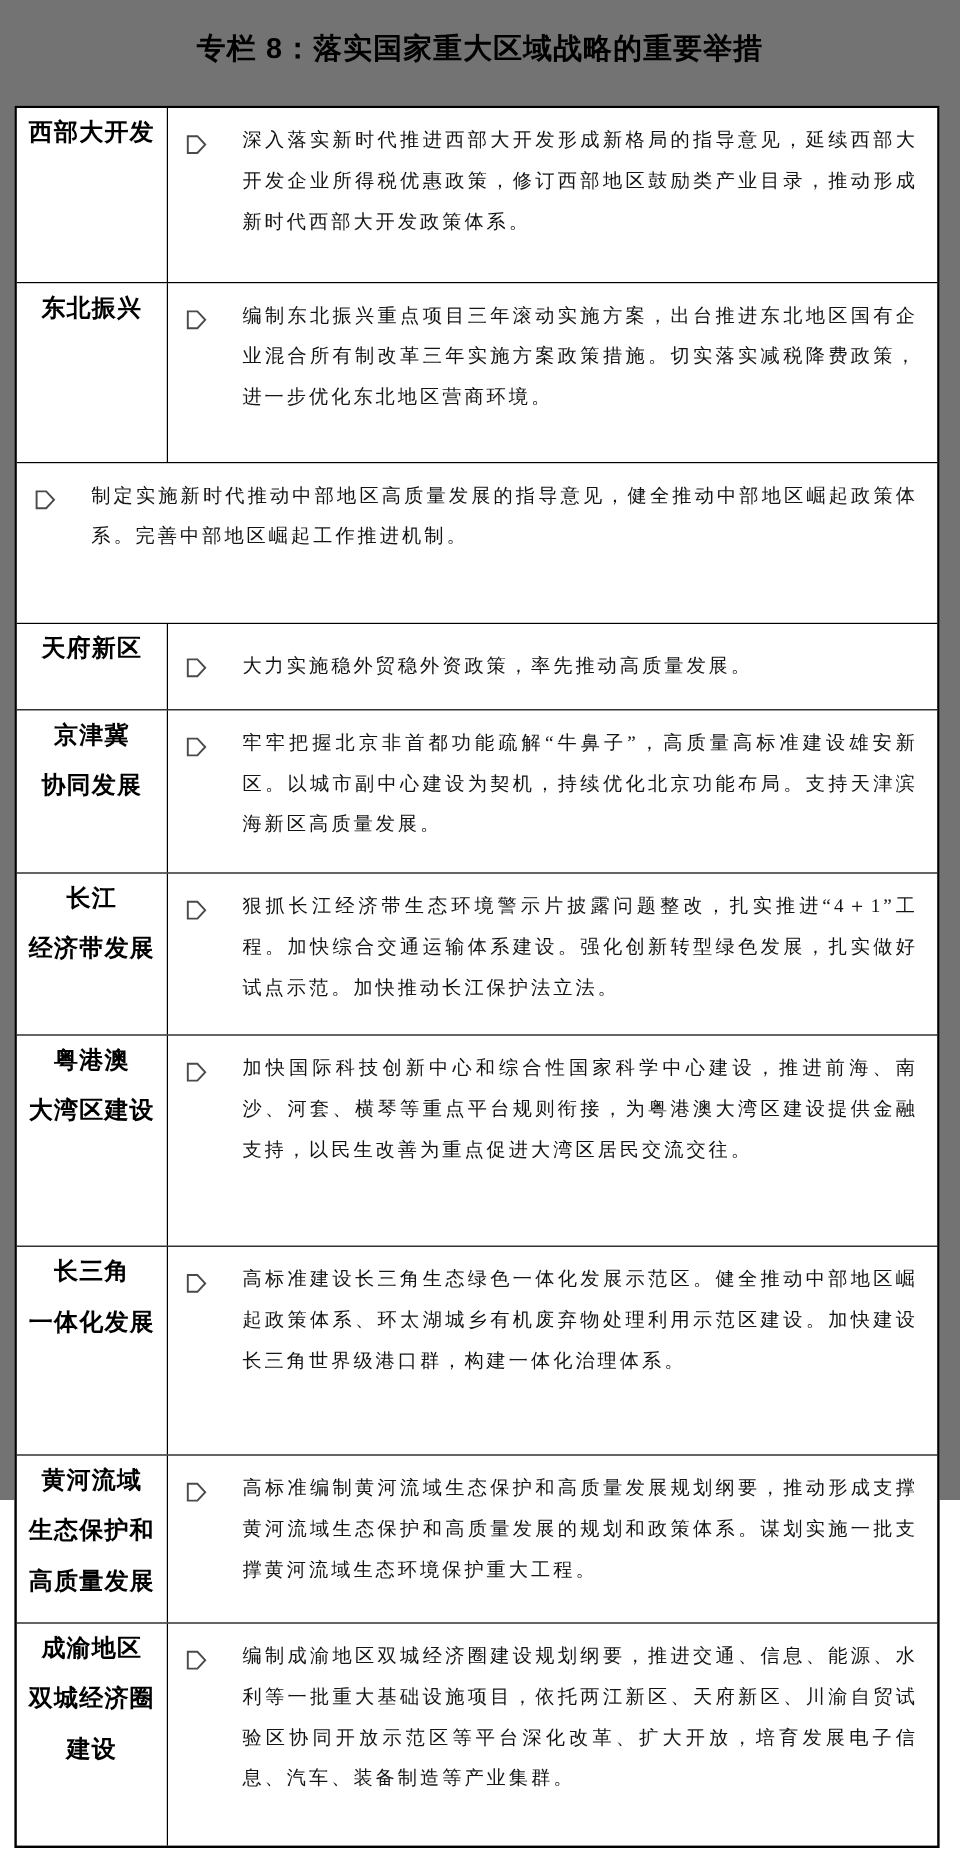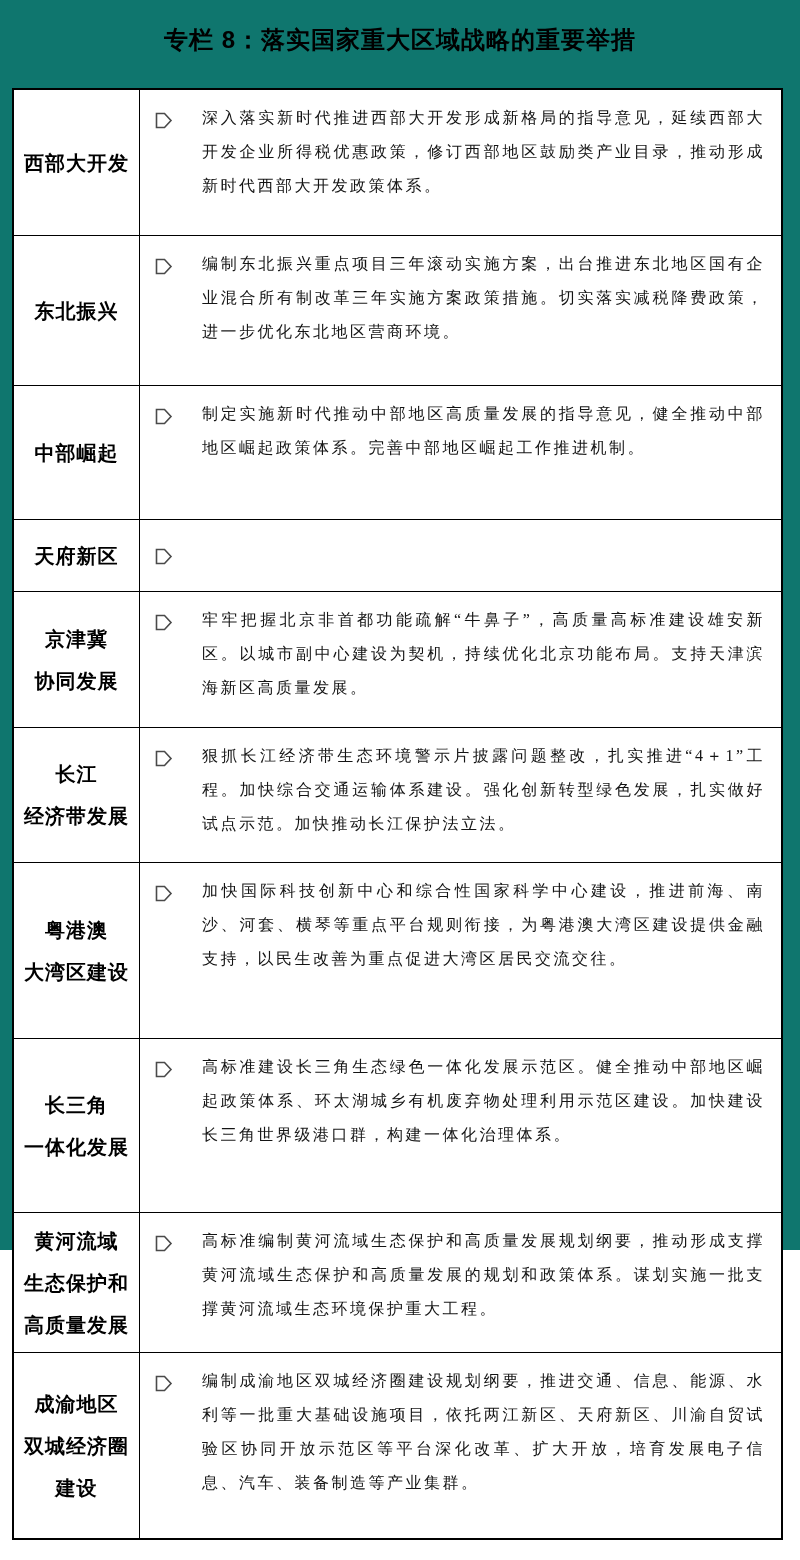--- a/index.html
+++ b/index.html
@@ -9,21 +9,21 @@
     width: 800px;
     height: 1560px;
     font-family: "Liberation Serif", serif;
     color: #141414;
     overflow: hidden;
   }
   .page {
     position: relative;
     width: 800px;
     height: 1250px;
-    background: #0f766e;
+    background: #737373;
   }
   .title {
     position: absolute;
     top: 24px;
     left: 0;
     width: 100%;
     text-align: center;
     font-family: "Liberation Sans", sans-serif;
     font-weight: bold;
     font-size: 24px;
@@ -47,21 +47,21 @@
     box-sizing: border-box;
   }
   .table-row:last-child { border-bottom: none; }
 
   .region-cell {
     flex: 0 0 126px;
     width: 126px;
     border-right: 1.5px solid #000000;
     box-sizing: border-box;
     display: flex;
-    align-items: center;
+    align-items: flex-start;
     justify-content: center;
   }
   .region-label {
     font-family: "Liberation Sans", sans-serif;
     font-weight: bold;
     font-size: 20px;
     line-height: 42px;
     text-align: center;
     white-space: pre-line;
     letter-spacing: 1px;
@@ -141,43 +141,41 @@
       <span class="bullet-icon">
         <svg width="19" height="20" viewBox="0 0 19 20" xmlns="http://www.w3.org/2000/svg">
           <polygon points="2.5,3.5 10.5,3.5 17,10.5 10.5,17.5 2.5,17.5" fill="#ffffff" stroke="#4a4a4a" stroke-width="1.6" stroke-linejoin="miter"></polygon>
         </svg>
       </span>
       <span class="measure-text">编制东北振兴重点项目三年滚动实施方案，出台推进东北地区国有企业混合所有制改革三年实施方案政策措施。切实落实减税降费政策，进一步优化东北地区营商环境。</span>
     </div>
   </div>
 
   <div class="table-row">
-    <div class="region-cell">
-      <div class="region-label">中部崛起</div>
-    </div>
     <div class="measure-cell">
       <span class="bullet-icon">
         <svg width="19" height="20" viewBox="0 0 19 20" xmlns="http://www.w3.org/2000/svg">
           <polygon points="2.5,3.5 10.5,3.5 17,10.5 10.5,17.5 2.5,17.5" fill="#ffffff" stroke="#4a4a4a" stroke-width="1.6" stroke-linejoin="miter"></polygon>
         </svg>
       </span>
       <span class="measure-text">制定实施新时代推动中部地区高质量发展的指导意见，健全推动中部地区崛起政策体系。完善中部地区崛起工作推进机制。</span>
     </div>
   </div>
 
   <div class="table-row">
     <div class="region-cell">
       <div class="region-label">天府新区</div>
     </div>
     <div class="measure-cell">
       <span class="bullet-icon">
         <svg width="19" height="20" viewBox="0 0 19 20" xmlns="http://www.w3.org/2000/svg">
           <polygon points="2.5,3.5 10.5,3.5 17,10.5 10.5,17.5 2.5,17.5" fill="#ffffff" stroke="#4a4a4a" stroke-width="1.6" stroke-linejoin="miter"></polygon>
         </svg>
       </span>
+      <span class="measure-text">大力实施稳外贸稳外资政策，率先推动高质量发展。</span>
     </div>
   </div>
 
   <div class="table-row">
     <div class="region-cell">
       <div class="region-label">京津冀
 协同发展</div>
     </div>
     <div class="measure-cell">
       <span class="bullet-icon">

